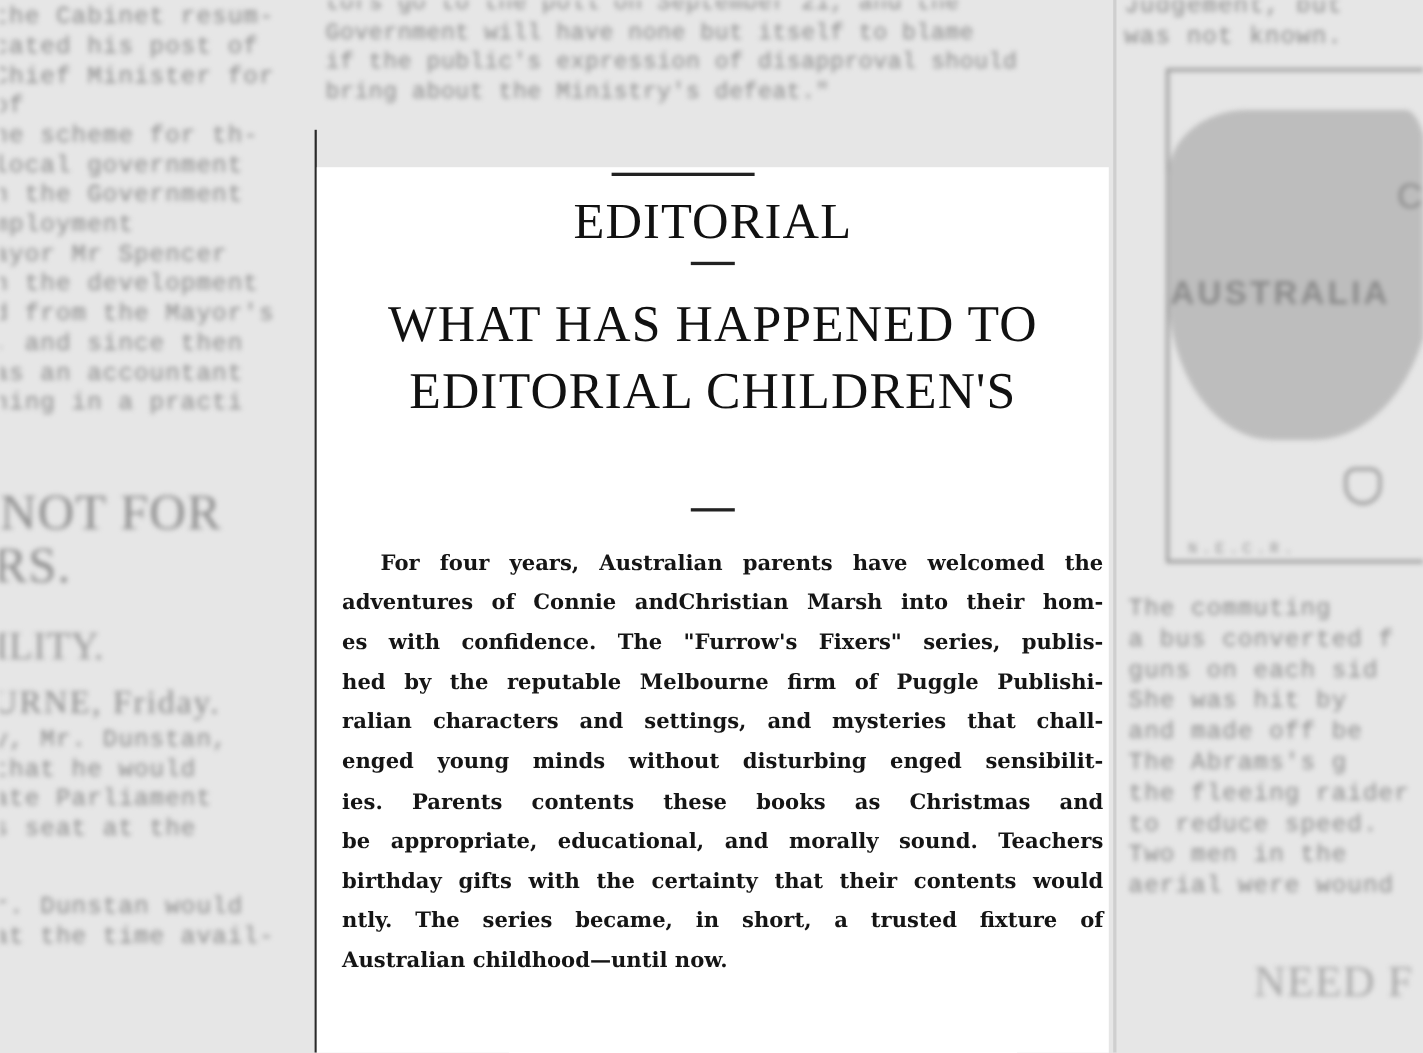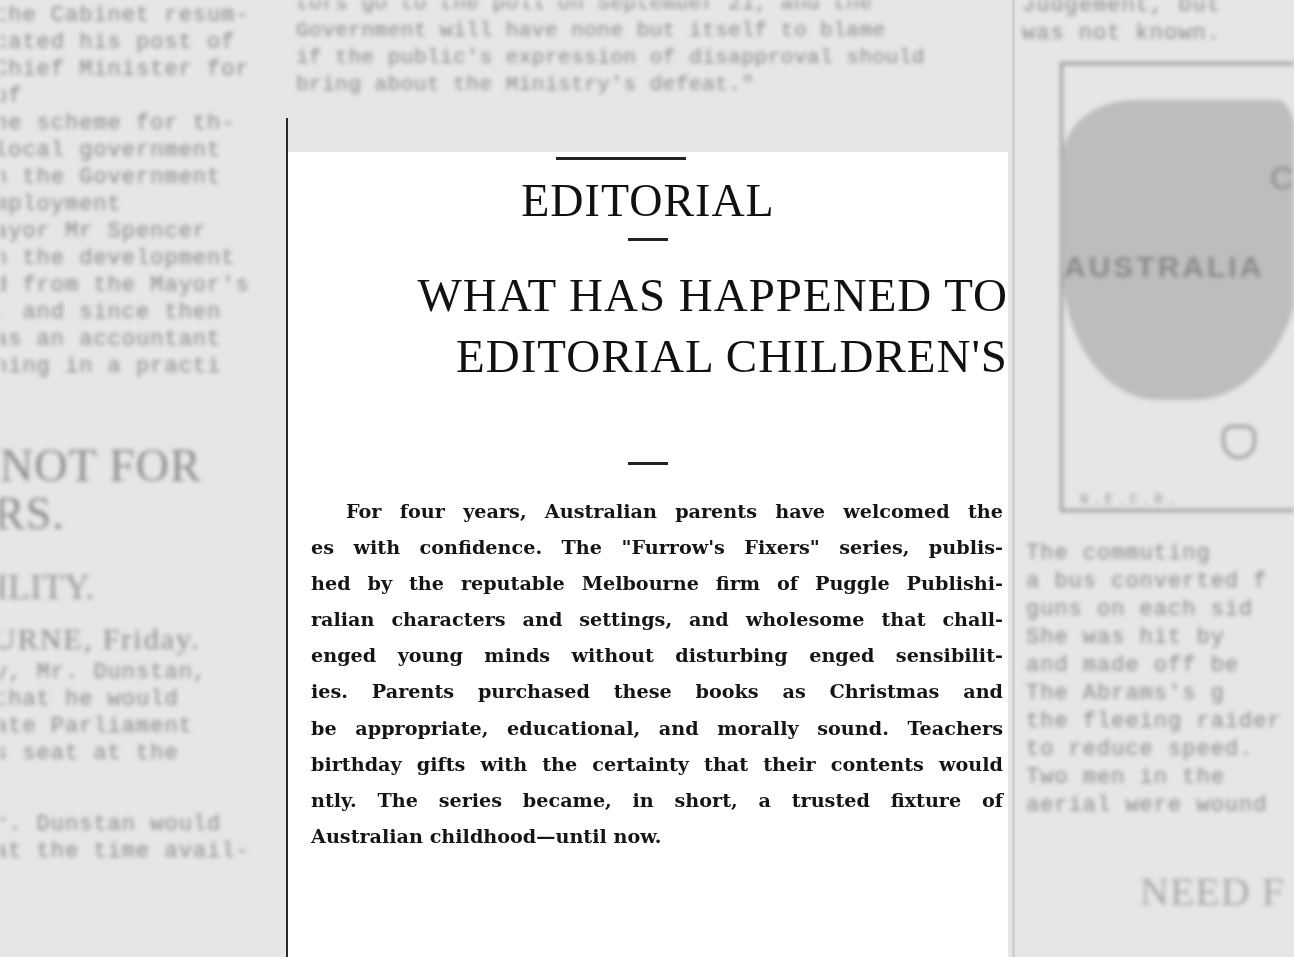--- a/index.html
+++ b/index.html
@@ -82,21 +82,21 @@
     position: absolute; left: 268px; top: 5px; width: 130px; height: 3px; background: #222;
   }
   #editorial .section-title {
     position: absolute; left: 0; width: 100%; top: 22px; text-align: center;
     font-size: 46px; letter-spacing: 1px; color: #111;
   }
   #editorial .short-rule {
     position: absolute; left: 50%; width: 40px; height: 3px; margin-left: -20px; background: #222;
   }
   #editorial .headline {
-    position: absolute; left: 0; width: 100%; top: 113px; text-align: right;
+    position: absolute; left: 0; width: 100%; top: 113px; text-align: center;
     font-size: 47px; line-height: 61px; letter-spacing: 1px; color: #111;
   }
   #editorial .article-body {
     position: absolute; left: 23px; top: 342px; width: 692px;
     font-family: "DejaVu Serif", "Liberation Serif", serif; font-weight: bold;
     font-size: 19.2px; line-height: 36.1px; color: #151515;
     white-space: nowrap;
   }
   #editorial .article-body .line { display: block; height: 36.1px; text-align: justify; text-align-last: justify; }
   #editorial .article-body .line.indent { padding-left: 35px; }
@@ -182,23 +182,24 @@
   <div class="top-rule"></div>
   <div class="section-title">EDITORIAL</div>
   <div class="short-rule" style="top:86px;"></div>
   <div class="headline">
     <div>WHAT HAS HAPPENED TO</div>
     <div>EDITORIAL CHILDREN'S</div>
   </div>
   <div class="short-rule" style="top:310px;"></div>
   <div class="article-body" id="article-body">
       <span class="line indent">For four years, Australian parents have welcomed the</span>
+      <span class="line">adventures of Connie andChristian Marsh into their hom-</span>
       <span class="line">es with confidence. The "Furrow's Fixers" series, publis-</span>
       <span class="line">hed by the reputable Melbourne firm of Puggle Publishi-</span>
-      <span class="line">ralian characters and settings, and wholesome that chall-</span>
+      <span class="line">ralian characters and settings, and mysteries that chall-</span>
       <span class="line">enged young minds without disturbing enged sensibilit-</span>
-      <span class="line">ies. Parents purchased these books as Christmas and</span>
+      <span class="line">ies. Parents contents these books as Christmas and</span>
       <span class="line">be appropriate, educational, and morally sound. Teachers</span>
       <span class="line">birthday gifts with the certainty that their contents would</span>
       <span class="line">ntly. The series became, in short, a trusted fixture of</span>
       <span class="line last">Australian childhood—until now.</span>
     </div>
 </div>
 
 </body></html>

